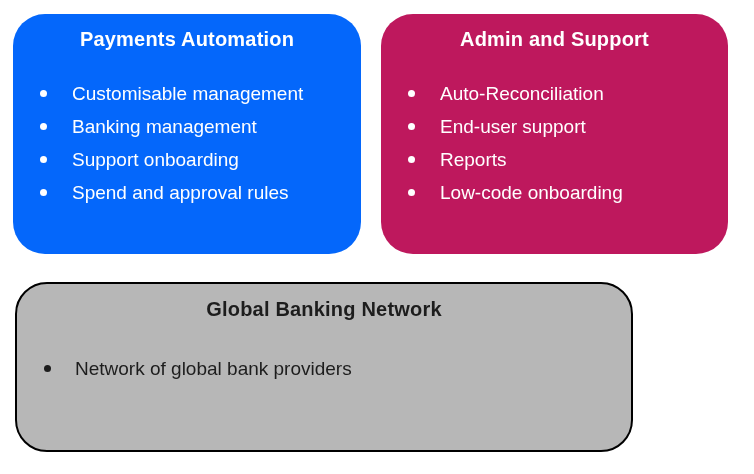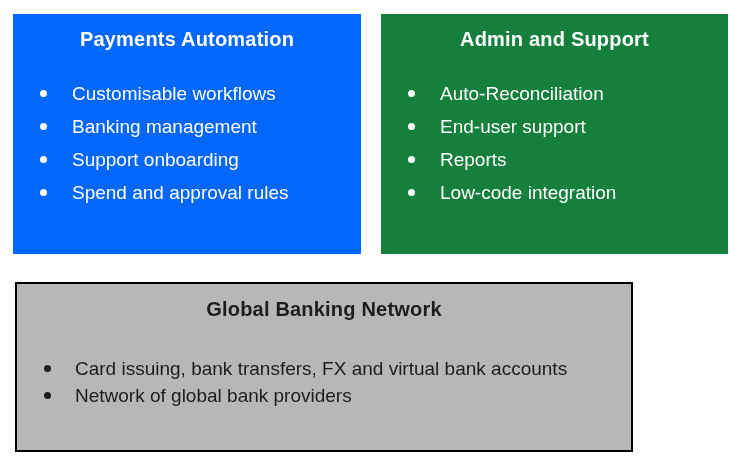--- a/index.html
+++ b/index.html
@@ -10,20 +10,21 @@
     width: 754px;
     height: 474px;
     position: relative;
     background: #ffffff;
     font-family: "Liberation Sans", sans-serif;
     overflow: hidden;
   }
   .box {
     position: absolute;
     box-sizing: border-box;
+    border-radius: 32px;
   }
   .box-blue {
     background: #0467fb;
     color: #ffffff;
   }
   #box-payments {
     left: 13px;
     top: 14px;
     width: 348px;
     height: 240px;
@@ -85,64 +86,60 @@
   }
 </style>
 </head>
 <body>
 
 <div id="box-payments" class="box box-blue" style="background-color: rgb(4, 103, 251); color: rgb(255, 255, 255);">
   <div class="box-title">Payments Automation</div>
   <ul class="feature-list">
     <li>
       <span class="dot"></span>
-      <span class="li-text">Customisable workflows</span>
+      <span class="li-text">Customisable management</span>
     </li>
     <li>
       <span class="dot"></span>
       <span class="li-text">Banking management</span>
     </li>
     <li>
       <span class="dot"></span>
       <span class="li-text">Support onboarding</span>
     </li>
     <li>
       <span class="dot"></span>
       <span class="li-text">Spend and approval rules</span>
     </li>
   </ul>
 </div>
 
-<div id="box-admin" class="box box-blue" style="background-color: #15803d; color: rgb(255, 255, 255);">
+<div id="box-admin" class="box box-blue" style="background-color: #be185d; color: rgb(255, 255, 255);">
   <div class="box-title">Admin and Support</div>
   <ul class="feature-list">
     <li>
       <span class="dot"></span>
       <span class="li-text">Auto-Reconciliation</span>
     </li>
     <li>
       <span class="dot"></span>
       <span class="li-text">End-user support</span>
     </li>
     <li>
       <span class="dot"></span>
       <span class="li-text">Reports</span>
     </li>
     <li>
       <span class="dot"></span>
-      <span class="li-text">Low-code integration</span>
+      <span class="li-text">Low-code onboarding</span>
     </li>
   </ul>
 </div>
 
 <div id="box-banking" class="box" style="background-color: rgb(183, 183, 183); border-color: rgb(0, 0, 0); color: rgb(29, 29, 29);">
   <div class="box-title">Global Banking Network</div>
   <ul class="feature-list">
     <li>
       <span class="dot"></span>
-      <span class="li-text">Card issuing, bank transfers, FX and virtual bank accounts</span>
-    </li>
-    <li>
-      <span class="dot"></span>
       <span class="li-text">Network of global bank providers</span>
     </li>
   </ul>
 </div>
 
 </body></html>

